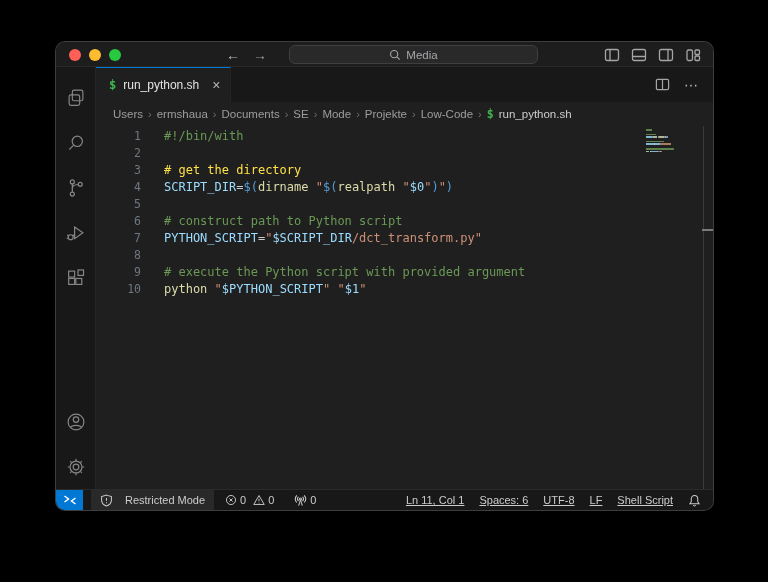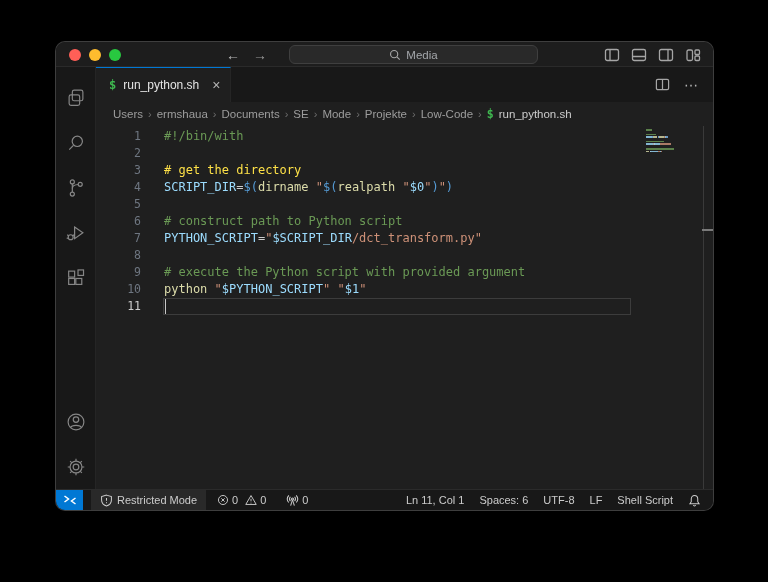--- a/index.html
+++ b/index.html
@@ -83,27 +83,27 @@
 
   .overview-ruler { position:absolute; right:0; top:0; bottom:0; width:10px;
                     border-left:1px solid #3a3a3a; }
   .ruler-marker { position:absolute; left:-2px; top:103px; width:12px; height:2px;
                   background:#7a7a7a; }
 
   
   .statusbar { height:21px; background:#181818; border-top:1px solid #2b2b2b;
                display:flex; align-items:stretch; color:#cccccc; font-size:11px;
                flex:0 0 auto; }
-  .sb-item { display:flex; align-items:center; gap:4px; padding:0 5px; }
+  .sb-item { display:flex; align-items:center; gap:12px; padding:0 5px; }
   .sb-remote { width:27px; background:#0078d4; display:flex; align-items:center;
                justify-content:center; padding:0; }
   .sb-restricted { background:rgba(255,255,255,0.075); padding:0 9px; margin-left:8px; }
   .sb-problems { margin-left:6px; gap:3px; }
   .sb-ports { margin-left:10px; gap:3px; }
-  .sb-right { margin-left:auto; display:flex; align-items:stretch; gap:5px; padding-right:7px; }
+  .sb-right { margin-left:auto; display:flex; align-items:stretch; gap:5px; padding-right:7px;text-decoration:underline; }
   .statusbar svg { stroke:#cccccc; fill:none; stroke-width:1.1; }
   .sb-remote svg { stroke:#ffffff; stroke-width:1.5; }
 </style>
 </head>
 <body>
 
 <div class="canvas">
   <div class="window">
 
     <div class="titlebar">
@@ -258,21 +258,20 @@
               <div class="code-row"><span class="ln">1</span><span class="code-text"><span style="color: rgb(106, 153, 85);">#!/bin/with</span></span></div>
               <div class="code-row"><span class="ln">2</span><span class="code-text"></span></div>
               <div class="code-row"><span class="ln">3</span><span class="code-text"><span style="color: #fde047;"># get the directory</span></span></div>
               <div class="code-row"><span class="ln">4</span><span class="code-text"><span style="color: rgb(156, 220, 254);">SCRIPT_DIR</span><span style="color: rgb(204, 204, 204);">=</span><span style="color: rgb(86, 156, 214);">$(</span><span style="color: rgb(220, 220, 170);">dirname</span><span style="color: rgb(204, 204, 204);"> </span><span style="color: rgb(206, 145, 120);">"</span><span style="color: rgb(86, 156, 214);">$(</span><span style="color: rgb(220, 220, 170);">realpath</span><span style="color: rgb(204, 204, 204);"> </span><span style="color: rgb(206, 145, 120);">"</span><span style="color: rgb(156, 220, 254);">$0</span><span style="color: rgb(206, 145, 120);">"</span><span style="color: rgb(86, 156, 214);">)</span><span style="color: rgb(206, 145, 120);">"</span><span style="color: rgb(86, 156, 214);">)</span></span></div>
               <div class="code-row"><span class="ln">5</span><span class="code-text"></span></div>
               <div class="code-row"><span class="ln">6</span><span class="code-text"><span style="color: rgb(106, 153, 85);"># construct path to Python script</span></span></div>
               <div class="code-row"><span class="ln">7</span><span class="code-text"><span style="color: rgb(156, 220, 254);">PYTHON_SCRIPT</span><span style="color: rgb(204, 204, 204);">=</span><span style="color: rgb(206, 145, 120);">"</span><span style="color: rgb(156, 220, 254);">$SCRIPT_DIR</span><span style="color: rgb(206, 145, 120);">/dct_transform.py</span><span style="color: rgb(206, 145, 120);">"</span></span></div>
               <div class="code-row"><span class="ln">8</span><span class="code-text"></span></div>
               <div class="code-row"><span class="ln">9</span><span class="code-text"><span style="color: rgb(106, 153, 85);"># execute the Python script with provided argument</span></span></div>
               <div class="code-row"><span class="ln">10</span><span class="code-text"><span style="color: rgb(220, 220, 170);">python</span><span style="color: rgb(204, 204, 204);"> </span><span style="color: rgb(206, 145, 120);">"</span><span style="color: rgb(156, 220, 254);">$PYTHON_SCRIPT</span><span style="color: rgb(206, 145, 120);">"</span><span style="color: rgb(204, 204, 204);"> </span><span style="color: rgb(206, 145, 120);">"</span><span style="color: rgb(156, 220, 254);">$1</span><span style="color: rgb(206, 145, 120);">"</span></span></div>
-              <div class="code-row active"><span class="ln">11</span><span class="code-text"></span><div class="current-line-box"></div><div class="cursor"></div></div>
             </div>
           <div class="minimap" id="minimap">
               <div class="mini-row">
                 <div class="mini-span" style="width: 6.05px; background: rgb(106, 153, 85);"></div>
               </div>
               <div class="mini-row"></div>
               <div class="mini-row">
                 <div class="mini-span" style="width: 10.45px; background: rgb(106, 153, 85);"></div>
               </div>
               <div class="mini-row">

